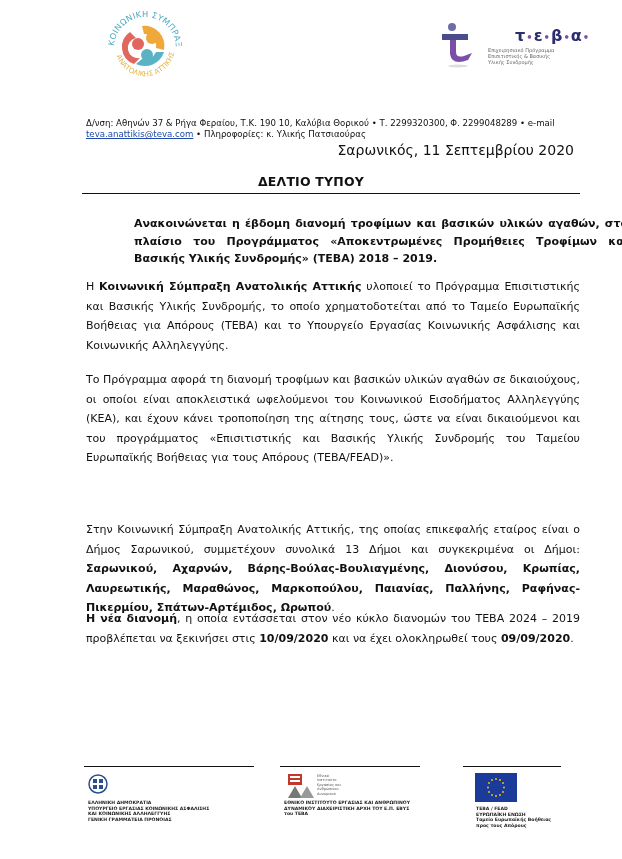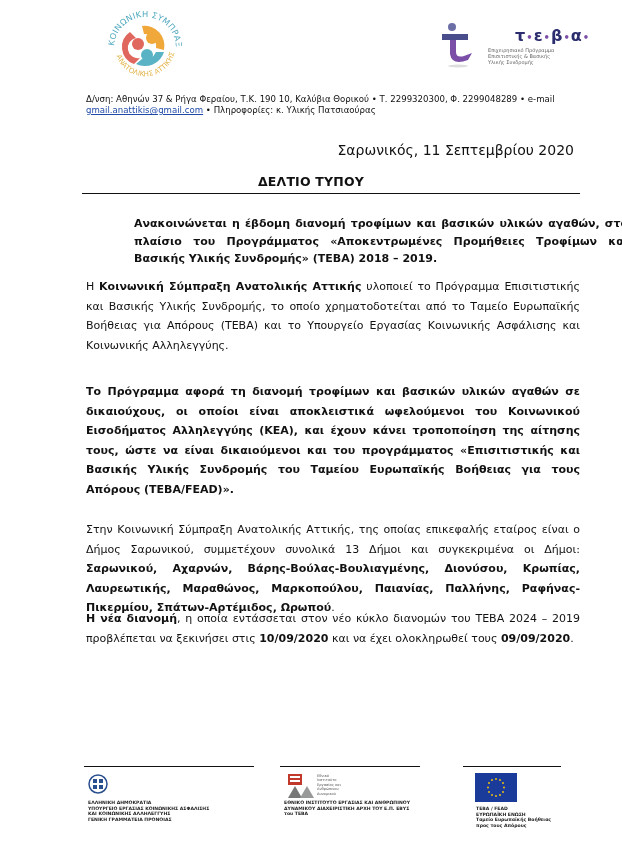--- a/index.html
+++ b/index.html
@@ -9,34 +9,34 @@
 
   
   #logo-left { left:100px; top:2px; width:90px; height:88px; }
   #logo-right { left:438px; top:20px; width:150px; height:50px; }
   .teva-word { position:absolute; left:50px; top:6px; font-size:16px; font-weight:bold;
                color:#2b2d6e; letter-spacing:1px; font-family:"DejaVu Sans", sans-serif;margin-left:27px; }
   .teva-word .dot { color:#7b4fa7; font-size:10px; }
   .teva-sub { position:absolute; left:50px; top:27px; font-size:5px; line-height:6px; color:#666; width:90px; }
 
   
-  .contact { font-size:8.6px; line-height:11.5px; color:#111; white-space:nowrap; }
+  .contact { font-size:8.6px; line-height:11.5px; color:#111; white-space:nowrap;margin-top:24px; }
   #contact-1 { left:86px; top:94px; }
   #contact-2 { left:86px; top:105px; }
   .email-link { color:#1f4aa8; text-decoration:underline; }
 
   #date-line { right:48px; top:142px; font-size:14px; color:#111; }
   #doc-title { left:0; width:622px; top:174px; text-align:center; font-size:12.5px; font-weight:bold; letter-spacing:0.2px; }
   #title-rule { left:82px; width:498px; top:193px; height:0; border-top:1.5px solid #111; }
 
   .para { left:86px; width:494px; font-size:11px; line-height:19.5px; text-align:justify; color:#111; }
   .para b { font-weight:bold; }
   #intro { top:215px; font-weight:bold; line-height:17.5px;margin-left:48px; }
   #p1 { top:277px; }
-  #p2 { top:382px;font-weight:bold; }
+  #p2 { top:370px; }
   #p3 { top:520px; }
   #p4 { top:609px; }
 
   
   .footer-rule { height:0; border-top:1.2px solid #111; top:766px; }
   #fr1 { left:84px; width:170px; }
   #fr2 { left:280px; width:140px; }
   #fr3 { left:463px; width:98px; }
   .footer-text { font-size:4.6px; line-height:5.6px; font-weight:bold; color:#222; white-space:nowrap; }
   #f1-text { left:88px; top:800px; }
@@ -82,21 +82,21 @@
   </div>
   <div class="teva-sub">
     <div>Επιχειρησιακό Πρόγραμμα</div>
     <div>Επισιτιστικής &amp; Βασικής</div>
     <div>Υλικής Συνδρομής</div>
   </div>
 </div>
 
 <div id="contact-1" class="abs contact">Δ/νση: Αθηνών 37 &amp; Ρήγα Φεραίου, Τ.Κ. 190 10, Καλύβια Θορικού • Τ. 2299320300, Φ. 2299048289 • e-mail</div>
 <div id="contact-2" class="abs contact">
-  <a class="email-link">gmail.anattikis@gmail.com</a><span> • Πληροφορίες: κ. Υλικής Πατσιαούρας</span>
+  <a class="email-link">teva.anattikis@teva.com</a><span> • Πληροφορίες: κ. Υλικής Πατσιαούρας</span>
 </div>
 
 <div id="date-line" class="abs">Σαρωνικός, 11 Σεπτεμβρίου 2020</div>
 <div id="doc-title" class="abs">ΔΕΛΤΙΟ ΤΥΠΟΥ</div>
 <div id="title-rule" class="abs"></div>
 
 <div id="intro" class="abs para">Ανακοινώνεται η έβδομη διανομή τροφίμων και βασικών υλικών αγαθών, στο πλαίσιο του Προγράμματος «Αποκεντρωμένες Προμήθειες Τροφίμων και Βασικής Υλικής Συνδρομής» (ΤΕΒΑ) 2018 – 2019.</div>
 
 <div id="p1" class="abs para"><span>Η </span><b>Κοινωνική Σύμπραξη Ανατολικής Αττικής</b><span> υλοποιεί το Πρόγραμμα Επισιτιστικής και Βασικής Υλικής Συνδρομής, το οποίο χρηματοδοτείται από το Ταμείο Ευρωπαϊκής Βοήθειας για Απόρους (ΤΕΒΑ) και το Υπουργείο Εργασίας Κοινωνικής Ασφάλισης και Κοινωνικής Αλληλεγγύης.</span></div>
 

